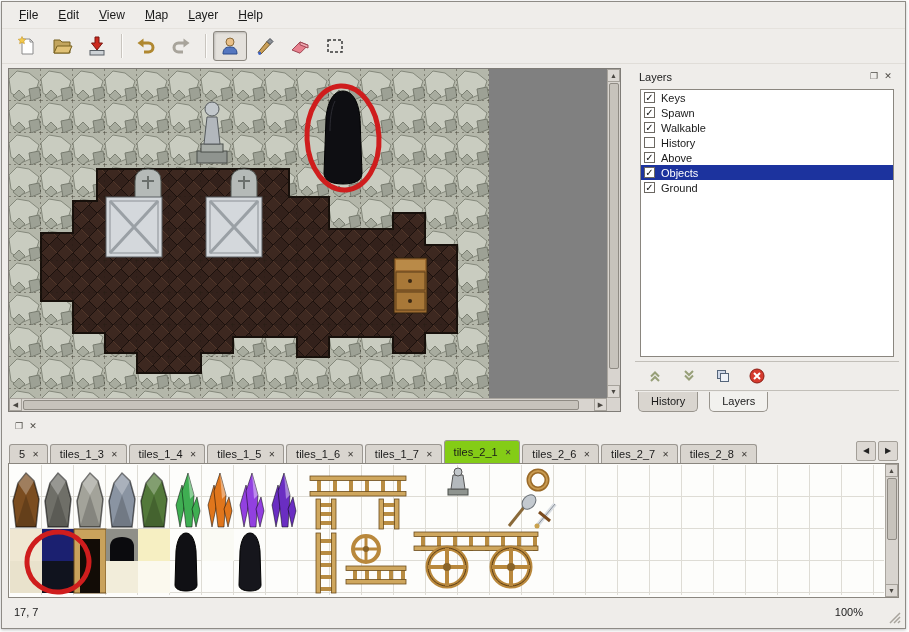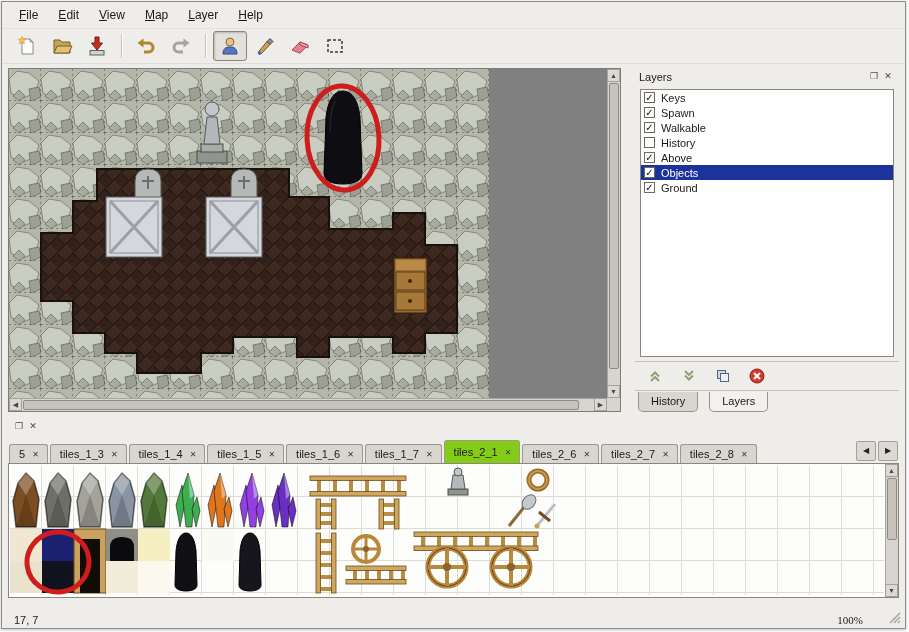--- a/index.html
+++ b/index.html
@@ -72,24 +72,24 @@
             background:#d9d5cf; font-size:11px; margin-right:2px; white-space:nowrap; }
   .ts-tab.active { background:#84cc16; height:23px; }
   .tab-close { font-size:8px; color:#3e3b37; padding:1px; }
   .ts-arrows { margin-left:auto; display:flex; gap:2px; padding-bottom:2px; }
   .ts-arrow { width:20px; height:20px; border:1px solid #a39f98; background:#dcd8d3; border-radius:2px;
               font-size:8px; line-height:18px; text-align:center; color:#222; }
   .ts-content { position:relative; flex:1; border:1px solid #8a867f; background:#fdfdfb; overflow:hidden; }
   .tileset-svg { position:absolute; left:1px; top:1px; display:block; }
 
   
-  .statusbar { flex:1; display:flex; align-items:flex-start; padding:16px 12px 0; font-size:11px; }
+  .statusbar { flex:1; display:flex; align-items:flex-start; padding:8px 12px 0; font-size:11px; }
   .statusbar .spacer { flex:1; }
   .coords { min-width:60px; }
-  .zoom { margin-right:30px;font-family:Liberation Serif, serif; }
+  .zoom { margin-right:30px; }
   .grip { position:absolute; right:4px; bottom:4px; }
 </style>
 </head>
 <body>
 
 <div class="window">
 
   <div class="menubar">
     <span class="menu-item">File</span>
     <span class="menu-item">Edit</span>

